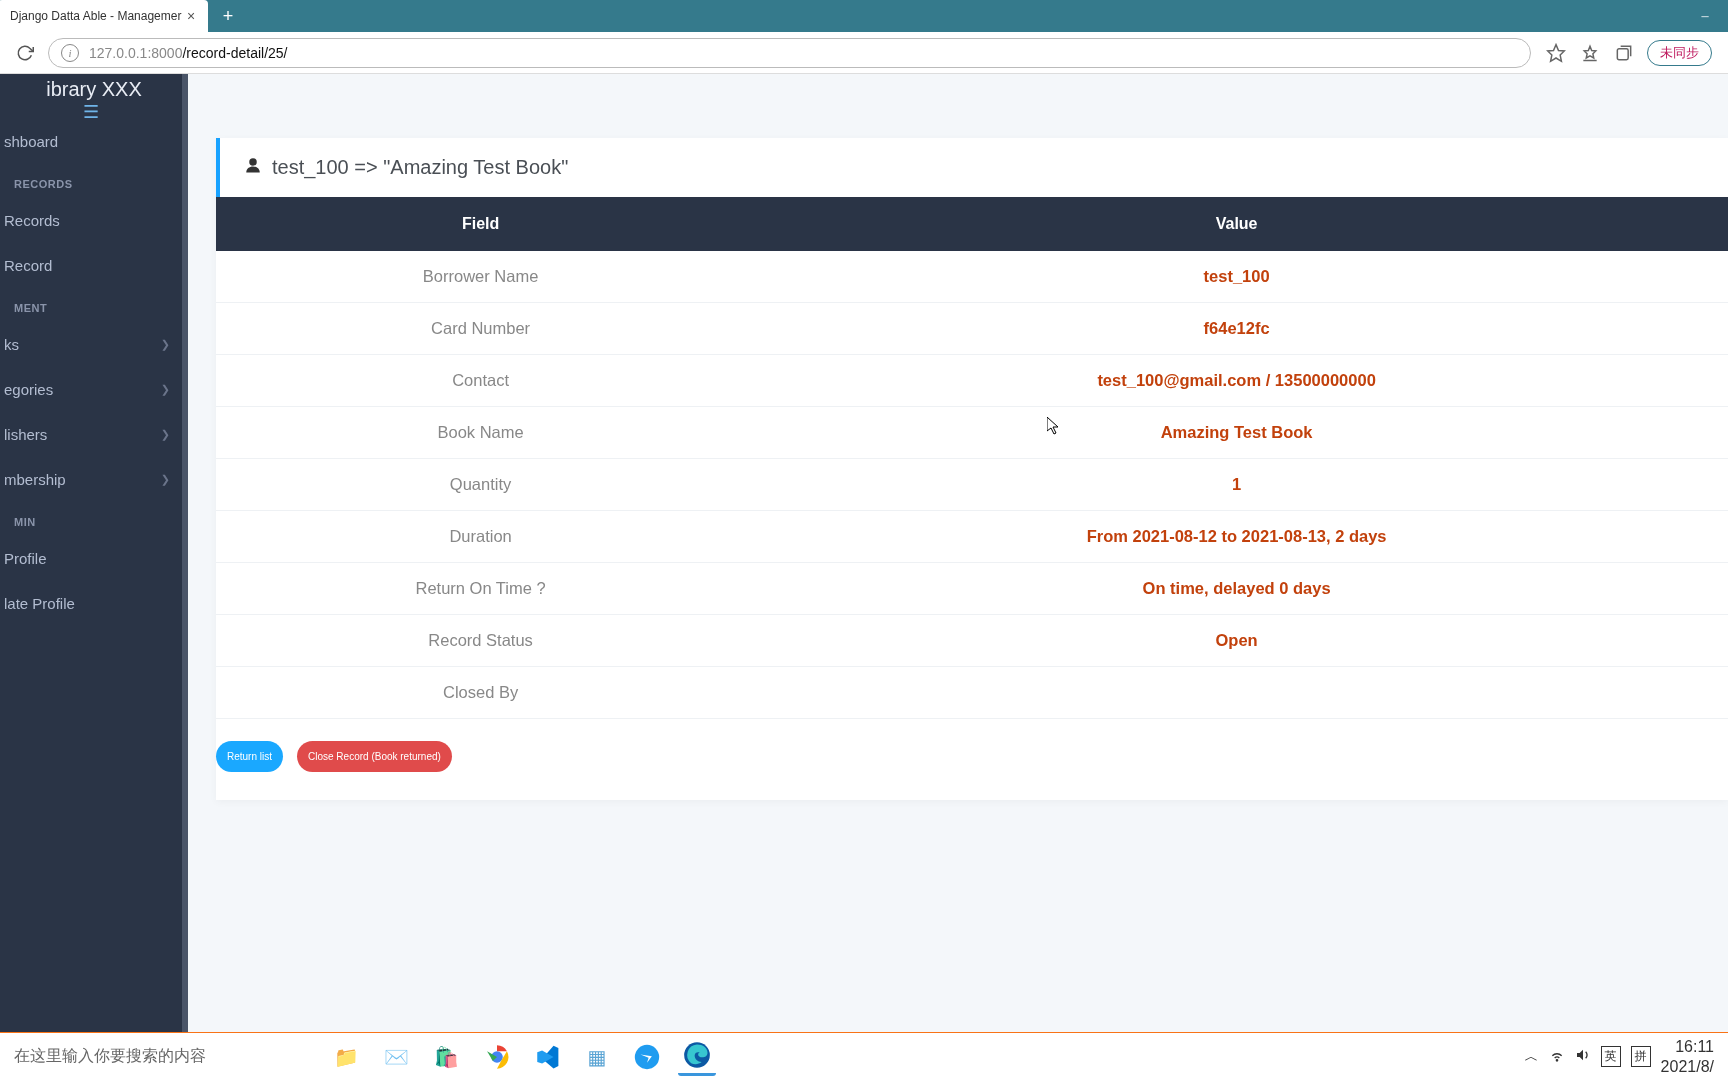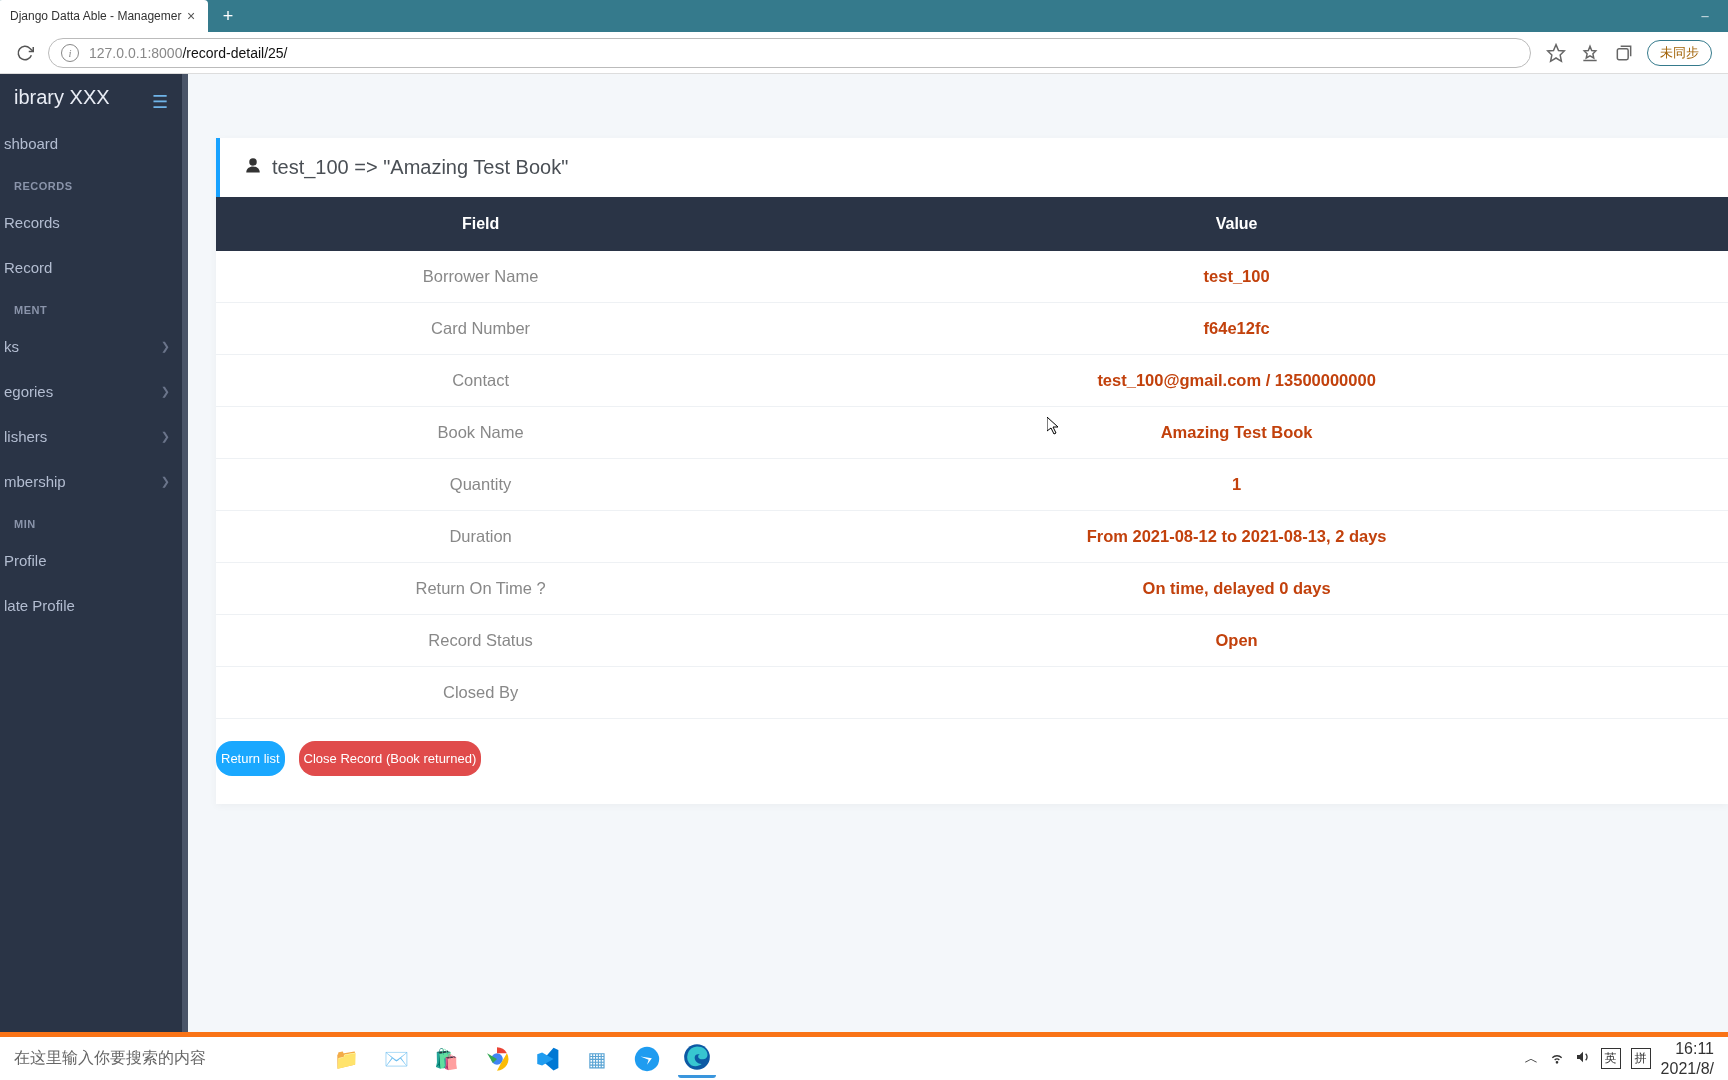--- a/index.html
+++ b/index.html
@@ -15,29 +15,29 @@
     .window-ctrl { width: 46px; height: 32px; display: flex; align-items: center; justify-content: center; color: #fff; font-size: 10px; }
     
     .browser-toolbar { height: 42px; background: #fff; display: flex; align-items: center; padding: 0 8px; border-bottom: 1px solid #ddd; }
     .nav-btn { width: 34px; height: 34px; display: flex; align-items: center; justify-content: center; color: #666; cursor: pointer; }
     .url-bar { flex: 1; height: 30px; border: 1px solid #bbb; border-radius: 15px; display: flex; align-items: center; padding: 0 12px; margin: 0 6px; font-size: 14px; color: #333; }
     .url-info { width: 18px; height: 18px; border: 1.5px solid #888; border-radius: 50%; display: flex; align-items: center; justify-content: center; font-size: 11px; color: #888; margin-right: 10px; font-style: italic; font-family: Georgia, serif; }
     .url-host { color: #888; }
     .url-path { color: #111; }
     .toolbar-right { display: flex; align-items: center; gap: 12px; padding: 0 8px; }
     .tb-icon { width: 22px; height: 22px; color: #666; cursor: pointer; display: flex; align-items: center; justify-content: center; }
-    .sync-btn { border: 1.5px solid #357a8c; color: #a16207; border-radius: 14px; padding: 3px 12px; font-size: 13px; cursor: pointer; }
+    .sync-btn { border: 1.5px solid #357a8c; color: #be185d; border-radius: 14px; padding: 3px 12px; font-size: 13px; cursor: pointer; }
     
     
     .app { position: relative; height: calc(100% - 32px - 42px - 48px); display: flex; }
     
     
     .sidebar { width: 188px; background: #2a3446; color: #b3bdd1; display: flex; flex-direction: column; height: 100%; overflow: hidden; flex-shrink: 0; }
     .sidebar-scroll { position: absolute; right: 0; top: 0; bottom: 0; width: 6px; background: #4a5568; }
-    .brand { display: flex; align-items: center; justify-content: space-between; padding: 12px 14px; color: #e8ecf4; font-size: 20px; font-weight: 400; }
+    .brand { display: flex; align-items: center; justify-content: space-between; padding: 4px 14px; color: #e8ecf4; font-size: 20px; font-weight: 400; flex-direction: column; }
     .hamburger { width: 22px; height: 14px; color: #6fb4e8; font-size: 18px; cursor: pointer; }
     .nav-section { padding: 0; }
     .nav-header { font-size: 11px; letter-spacing: 0.5px; padding: 14px 14px 8px; color: #8a94aa; font-weight: 600; text-transform: uppercase; }
     .nav-item { display: flex; align-items: center; justify-content: space-between; padding: 14px 18px 14px 4px; font-size: 15px; cursor: pointer; color: #b3bdd1; }
     .nav-item .label { flex: 1; }
     .chevron { font-size: 11px; color: #6a748a; }
     
     
     .main { flex: 1; padding: 0; overflow: hidden; }
     .card { background: #fff; margin: 64px 0 0 28px; padding: 0 0 28px; box-shadow: 0 2px 8px rgba(0,0,0,0.04); }
@@ -46,28 +46,28 @@
     .card-title { font-size: 20px; font-weight: 400; color: #4a4f55; }
     
     table { width: 100%; border-collapse: collapse; }
     thead { background: #2a3446; color: #fff; }
     th { padding: 18px 24px; font-weight: 600; font-size: 16px; text-align: center; }
     td { padding: 16px 24px; font-size: 16.5px; color: #888; text-align: center; border-bottom: 1px solid #eef1f4; font-weight: 300; }
     td.field { color: #888; width: 35%; margin-left: 19px; }
     td.value { color: #c2410c; font-weight: bold; }
     
     .actions { padding: 22px 0 0 0; display: flex; gap: 14px; }
-    .btn { border: none; padding: 10px 5px; border-radius: 16px; font-size: 13px; color: #fff; cursor: pointer; }
+    .btn { border: none; padding: 10px 11px; border-radius: 16px; font-size: 10px; color: #fff; cursor: pointer; }
     .btn-primary { background: #1aa8ff; }
     .btn-danger { background: #e04b4b; }
     
     .cursor-ptr { position: absolute; left: 1047px; top: 343px; font-size: 15px; pointer-events: none; }
     
     
-    .taskbar { height: 48px; background: #fff; border-top: 5px solid #f97316; display: flex; align-items: center; position: relative; }
+    .taskbar { height: 48px; background: #fff; border-top: 1px solid #f97316; display: flex; align-items: center; position: relative; }
     .search-box { width: 320px; height: 100%; padding: 0 14px; font-size: 16px; color: #666; display: flex; align-items: center; }
     .task-apps { display: flex; gap: 12px; margin-left: 8px; }
     .task-icon { width: 38px; height: 38px; border-radius: 3px; display: flex; align-items: center; justify-content: center; font-size: 20px; }
     .task-icon.active { border-bottom: 3px solid #3a96dd; }
     .sys-tray { margin-left: auto; display: flex; align-items: center; gap: 10px; padding-right: 14px; font-size: 13px; color: #333; }
     .tray-i { font-size: 14px; }
     .clock { text-align: right; font-size: 16px; line-height: 1.2; }
   </style>
 </head>
 <body>

